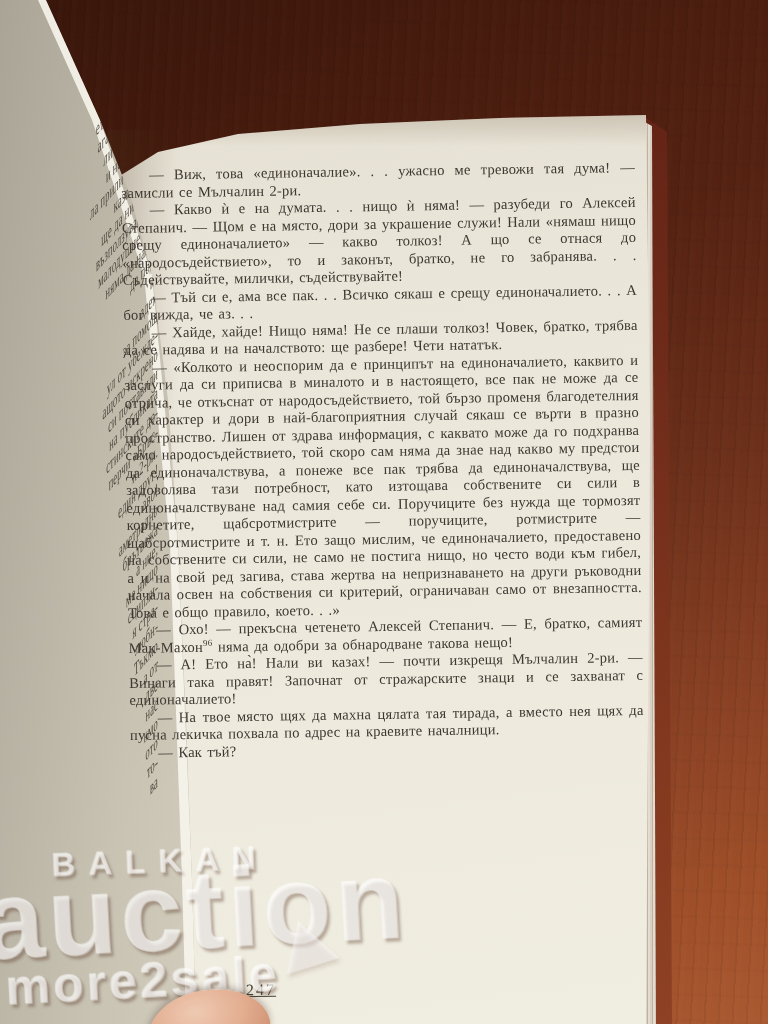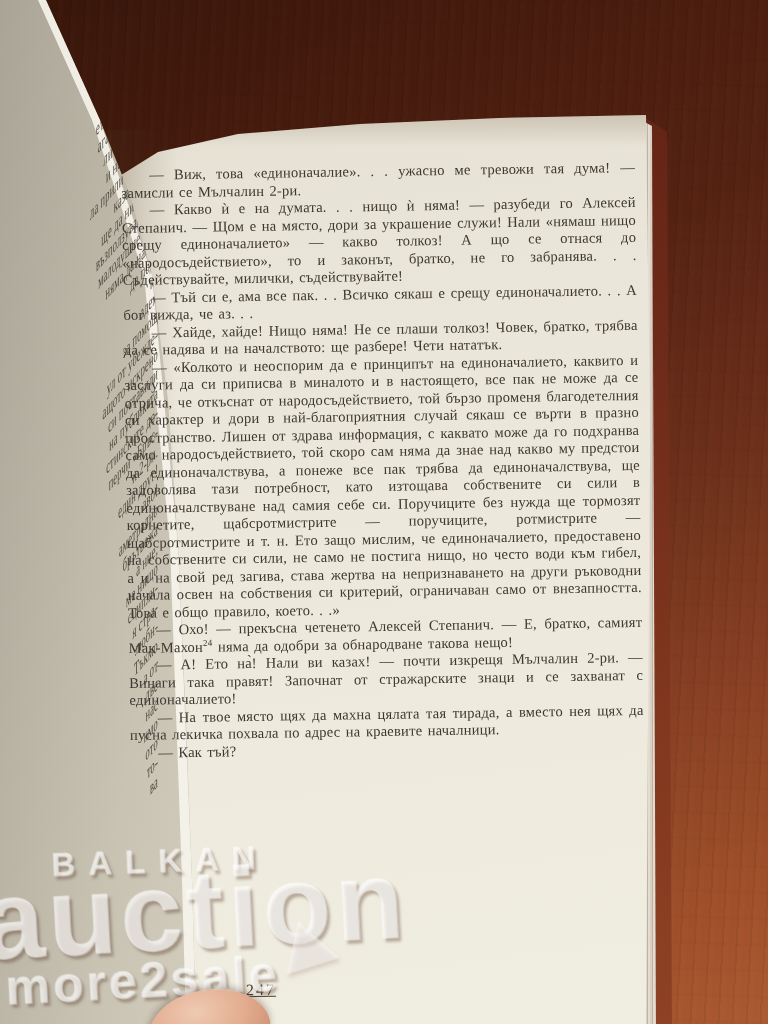--- a/index.html
+++ b/index.html
@@ -133,21 +133,21 @@
         <div>ва</div>
       </div>
   </div>
 
   <div class="page-text">
     <p>— Виж, това «единоначалие». . .  ужасно ме тревожи тая дума! — замисли се Мълчалин 2-ри.</p>
     <p>— Какво ѝ е на думата. . .  нищо ѝ няма! — разубеди го Алексей Степанич. — Щом е на място, дори за украшение служи! Нали «нямаш нищо срещу единоначалието» — какво толкоз! А що се отнася до «народосъдействието», то и законът, братко, не го забранява. . . Съдействувайте, милички, съдействувайте!</p>
     <p>— Тъй си е, ама все пак. . .  Всичко сякаш е срещу единоначалието. . .  А бог вижда, че аз. . .</p>
     <p>— Хайде, хайде! Нищо няма! Не се плаши толкоз! Човек, братко, трябва да се надява и на началството: ще разбере! Чети нататък.</p>
     <p>— «Колкото и неоспорим да е принципът на единоначалието, каквито и заслуги да си приписва в миналото и в настоящето, все пак не може да се отрича, че откъснат от народосъдействието, той бързо променя благодетелния си характер и дори в най-благоприятния случай сякаш се върти в празно пространство. Лишен от здрава информация, с каквато може да го подхранва само народосъдействието, той скоро сам няма да знае над какво му предстои да единоначалствува, а понеже все пак трябва да единоначалствува, ще задоволява тази потребност, като изтощава собствените си сили в единоначалствуване над самия себе си. Поручиците без нужда ще тормозят корнетите, щабсротмистрите — поручиците, ротмистрите — щабсротмистрите и т. н. Ето защо мислим, че единоначалието, предоставено на собствените си сили, не само не постига нищо, но често води към гибел, а и на свой ред загива, става жертва на непризнаването на други ръководни начала освен на собствения си критерий, ограничаван само от внезапността. Това е общо правило, което. . .»</p>
-    <p><span>— Охо! — прекъсна четенето Алексей Степанич. — Е, братко, самият Мак-Махон</span><sup>24</sup><span> няма да одобри за обнародване такова нещо!</span></p>
+    <p><span>— Охо! — прекъсна четенето Алексей Степанич. — Е, братко, самият Мак-Махон</span><sup>96</sup><span> няма да одобри за обнародване такова нещо!</span></p>
     <p>— А! Ето на̀! Нали ви казах! — почти изкрещя Мълчалин 2-ри. — Винаги така правят! Започнат от стражарските знаци и се захванат с единоначалието!</p>
     <p>— На твое място щях да махна цялата тая тирада, а вместо нея щях да пусна лекичка похвала по адрес на краевите началници.</p>
     <p>— Как тъй?</p>
   </div>
 
   <div class="page-number">247</div>
 
   <div class="wm wm-balkan">BALKAN</div>
   <div class="wm wm-auction">auction</div>
   <div class="wm wm-more2sale">more2sale</div>

